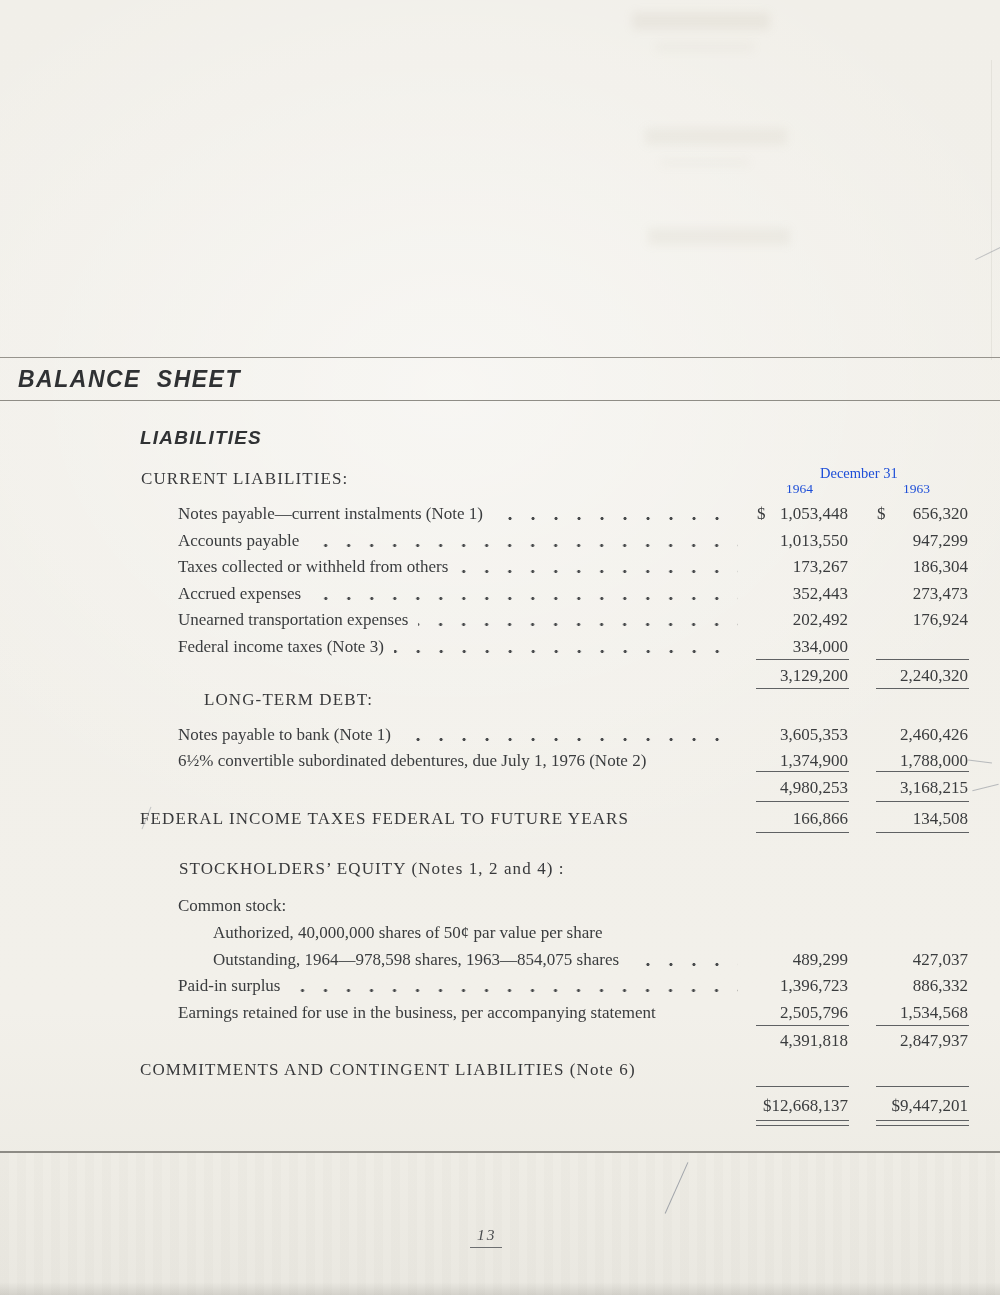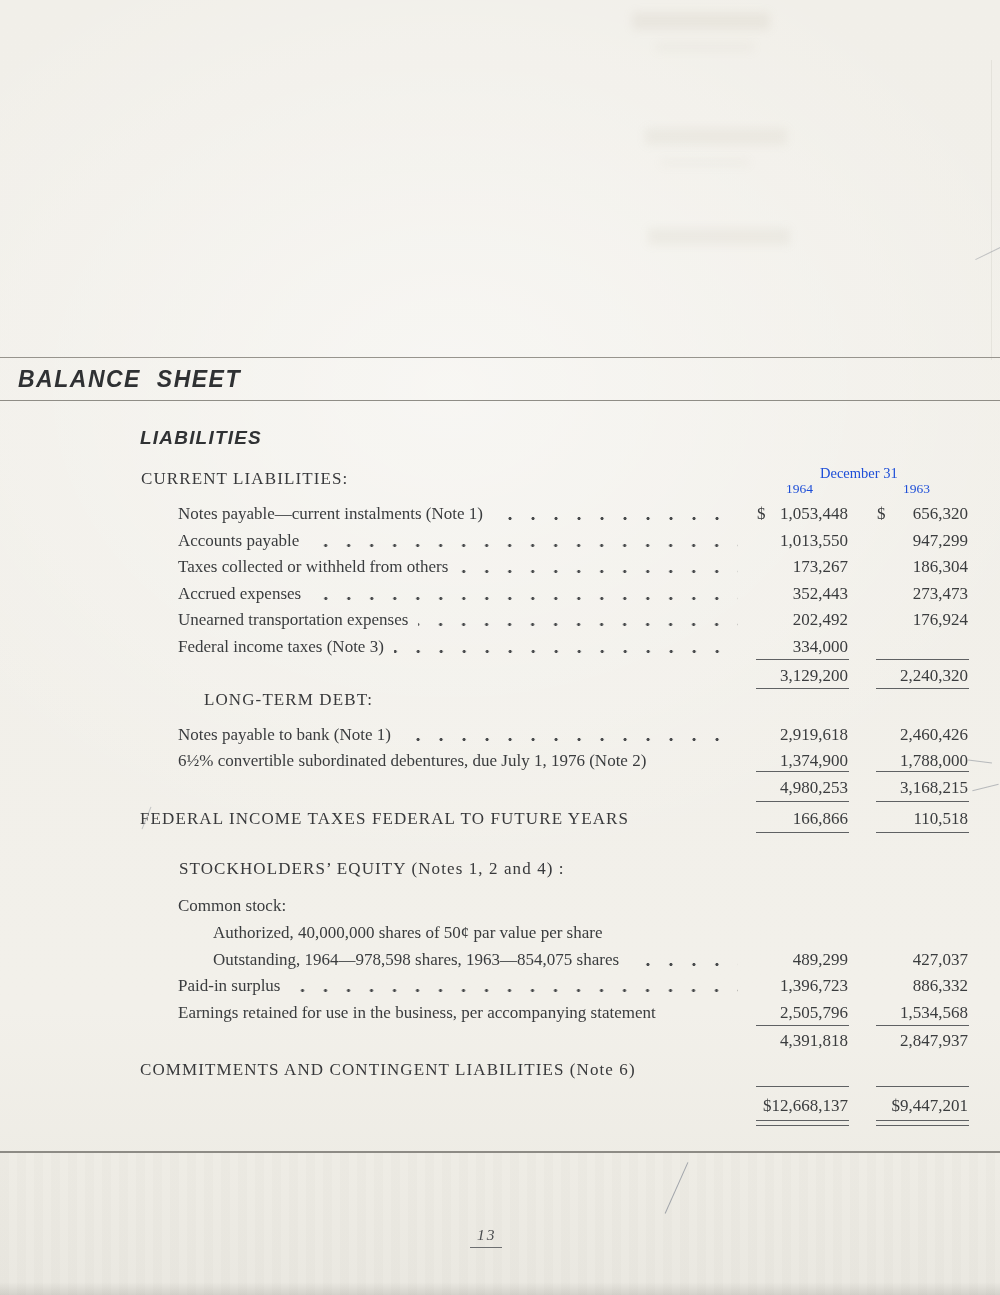--- a/index.html
+++ b/index.html
@@ -138,21 +138,21 @@
       <span>2,240,320</span>
     </div>
     <div class="trow section" style="top: 690px; left: 156px; width: 600px; margin-left: 48px;">
       <span class="lbl">LONG-TERM DEBT:</span>
     </div>
     <div class="trow" style="top: 725px; left: 178px; width: 562px;">
       <span class="lbl">Notes payable to bank (Note 1)</span>
       <span class="leader"></span>
     </div>
     <div class="valcell c1" style="top: 725px;">
-      <span>2,919,618</span>
+      <span>3,605,353</span>
     </div>
     <div class="valcell c2" style="top: 725px;">
       <span>2,460,426</span>
     </div>
     <div class="trow" style="top: 751px; left: 178px; width: 562px;">
       <span class="lbl">6½% convertible subordinated debentures, due July 1, 1976 (Note 2)</span>
     </div>
     <div class="valcell c1" style="top: 751px;">
       <span>1,374,900</span>
     </div>
@@ -166,21 +166,21 @@
     <div class="valcell c2" style="top: 778px;">
       <span>3,168,215</span>
     </div>
     <div class="trow section" style="top: 809px; left: 140px; width: 600px;">
       <span class="lbl">FEDERAL INCOME TAXES FEDERAL TO FUTURE YEARS</span>
     </div>
     <div class="valcell c1" style="top: 809px;">
       <span>166,866</span>
     </div>
     <div class="valcell c2" style="top: 809px;">
-      <span>110,518</span>
+      <span>134,508</span>
     </div>
     <div class="trow section" style="top: 859px; left: 140px; width: 600px; margin-left: 39px;">
       <span class="lbl">STOCKHOLDERS’ EQUITY (Notes 1, 2 and 4) :</span>
     </div>
     <div class="trow" style="top: 896px; left: 178px; width: 562px;">
       <span class="lbl">Common stock:</span>
     </div>
     <div class="trow" style="top: 923px; left: 213px; width: 527px;">
       <span class="lbl">Authorized, 40,000,000 shares of 50¢ par value per share</span>
     </div>

